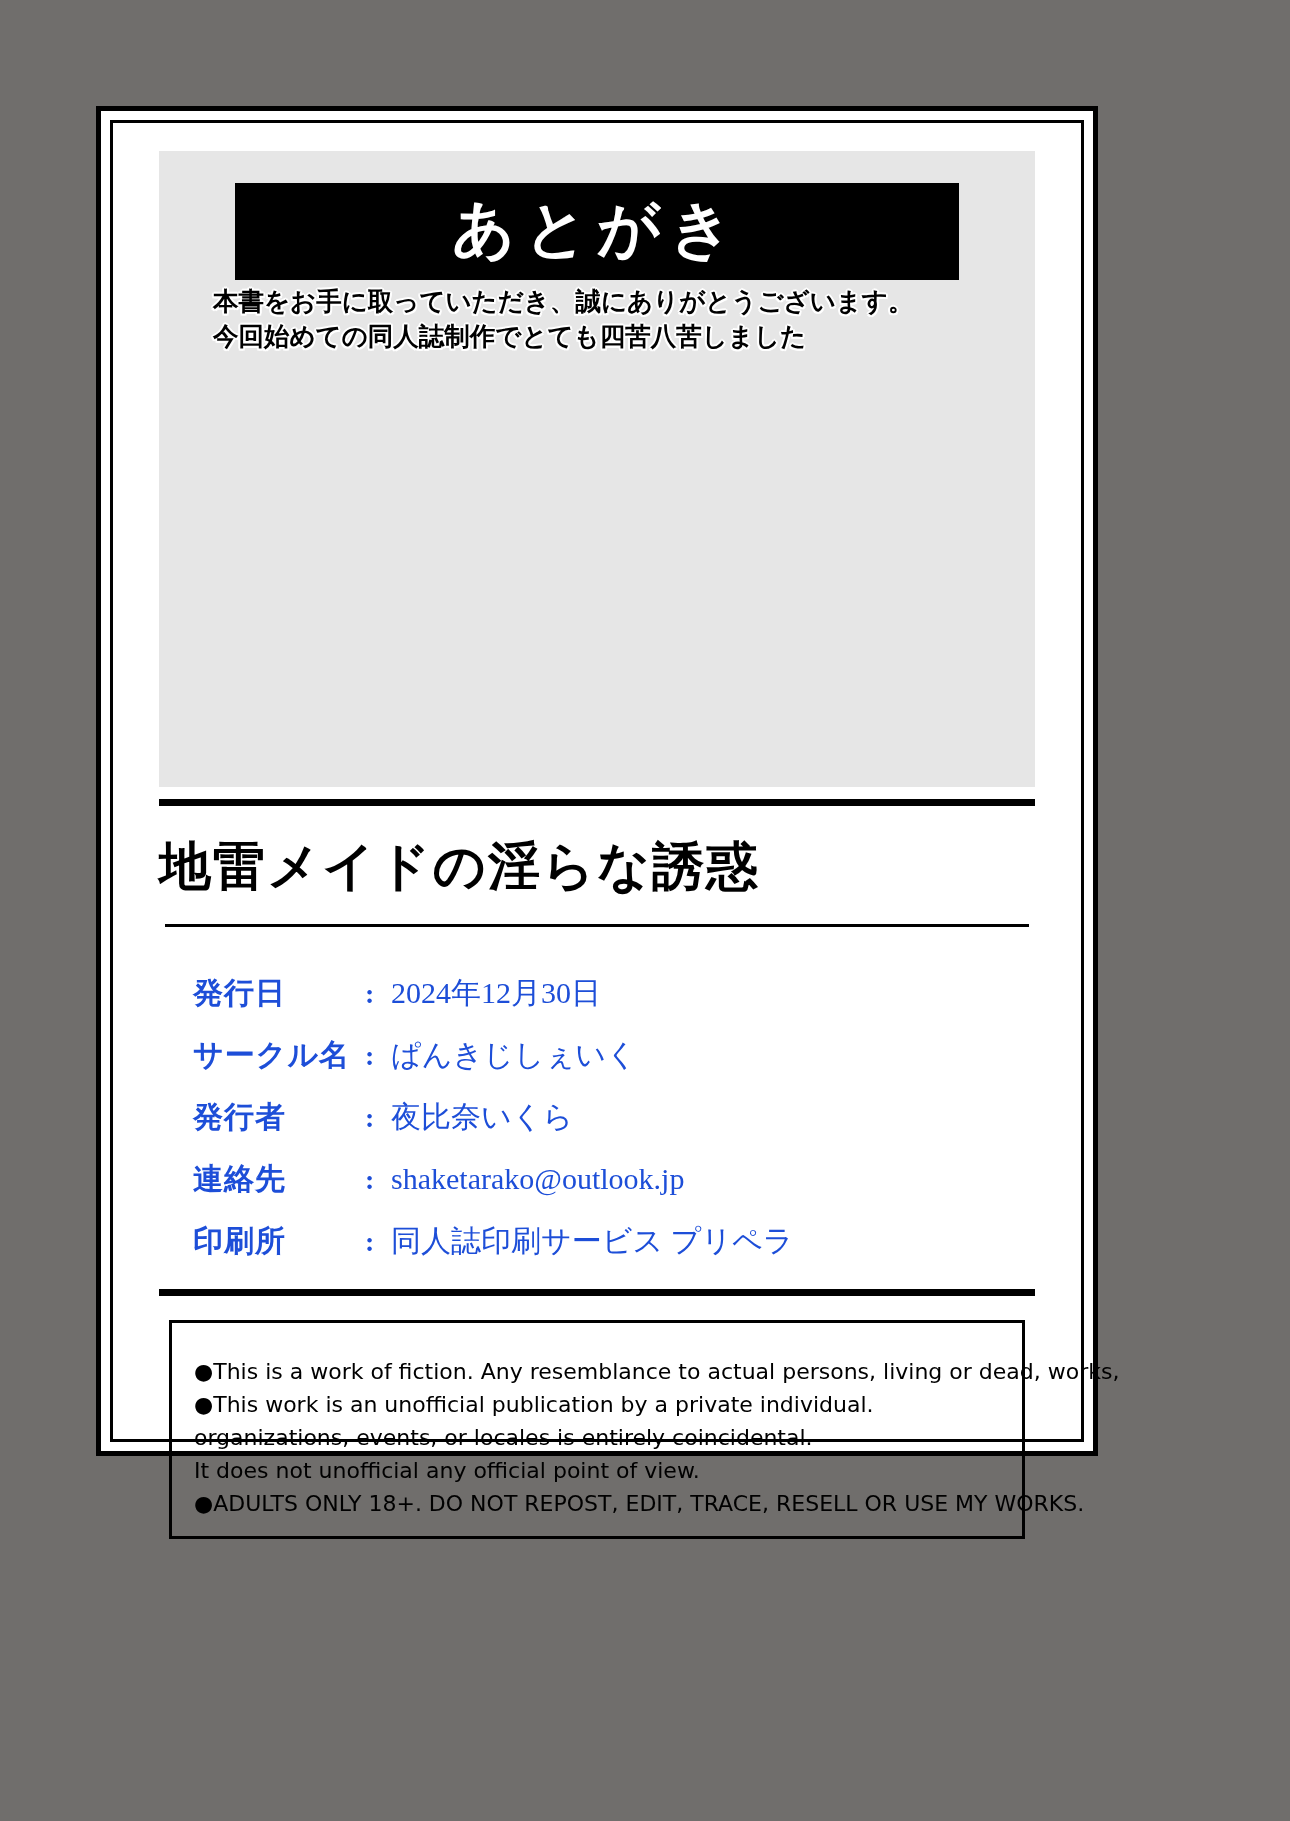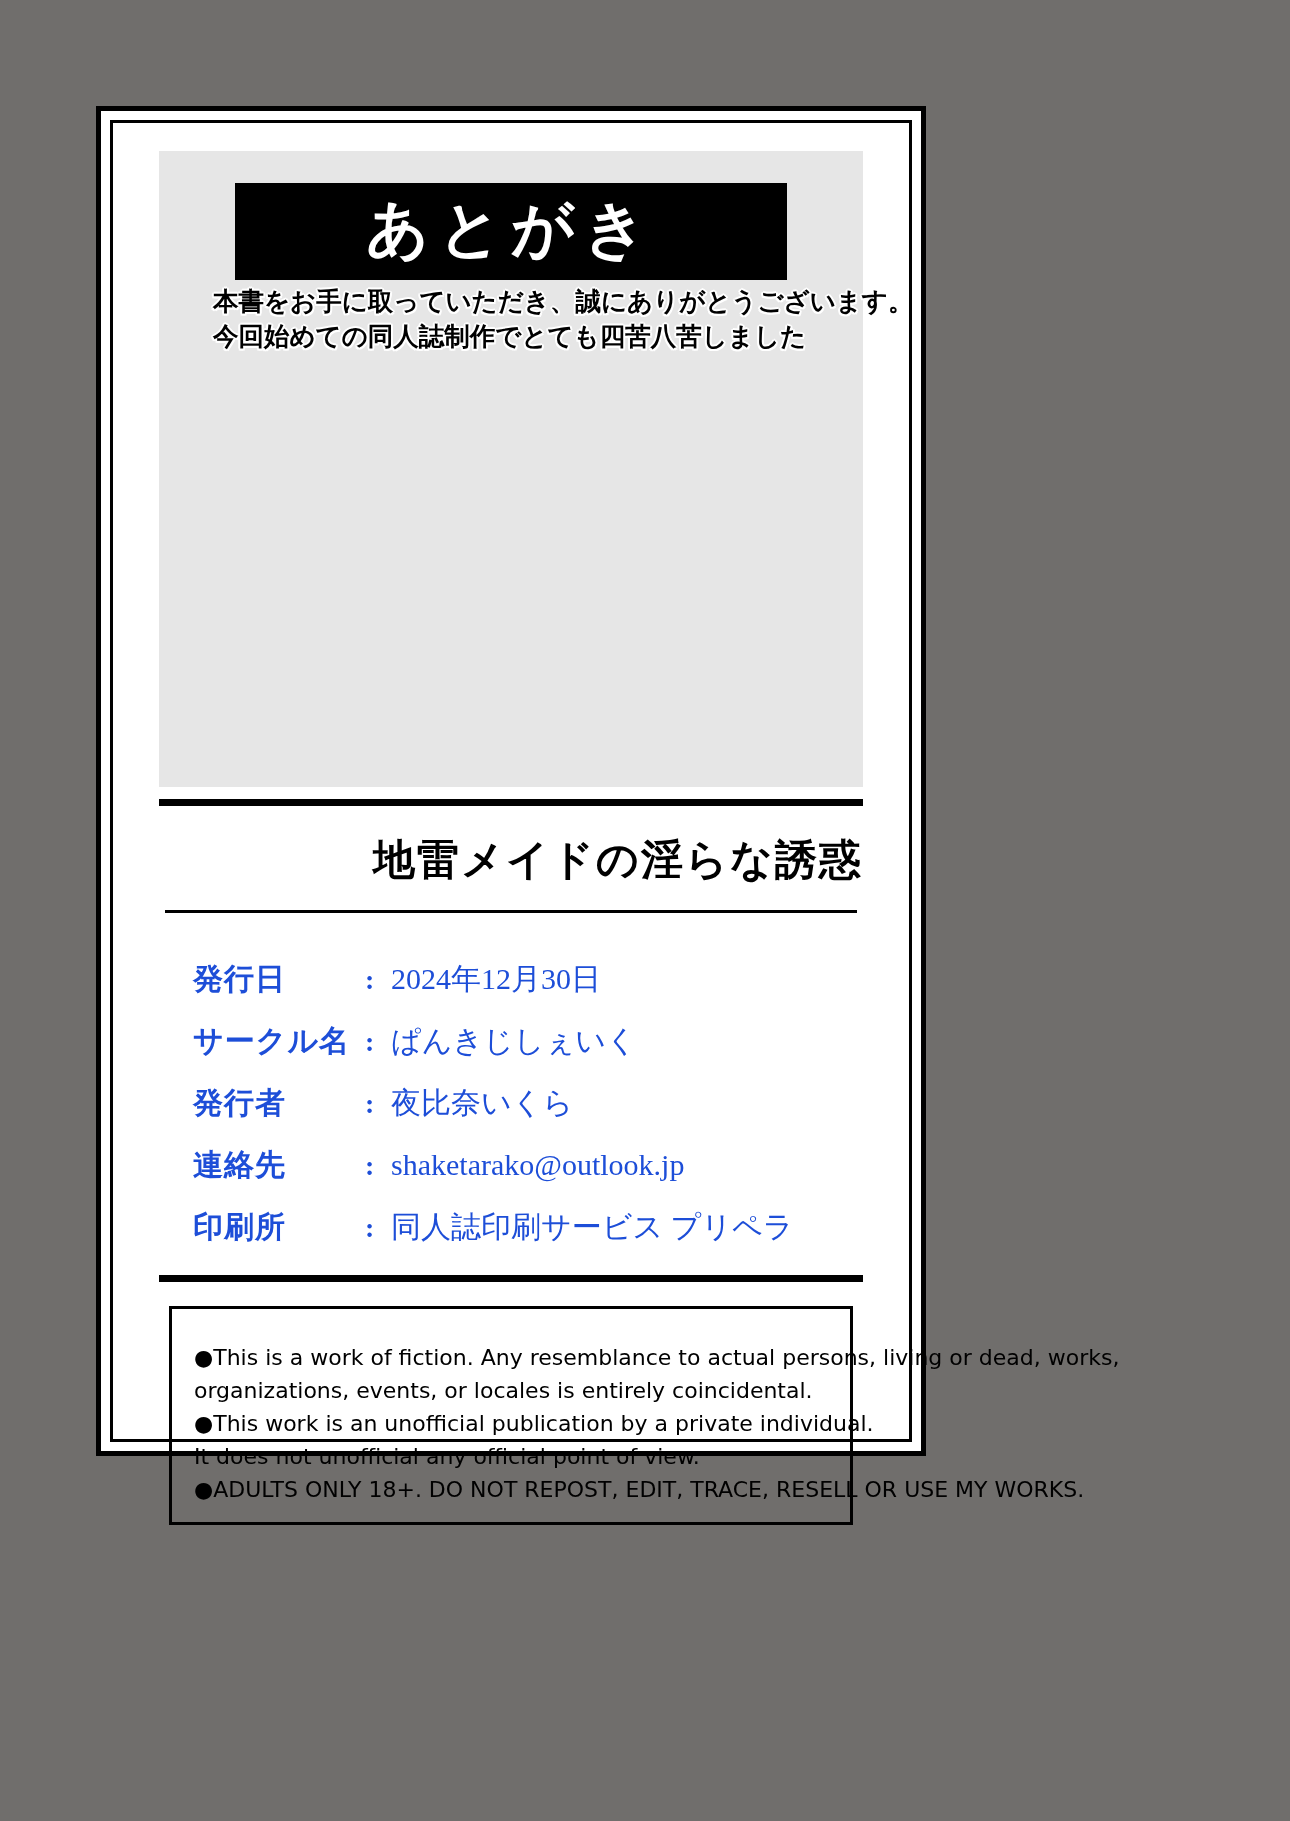--- a/index.html
+++ b/index.html
@@ -10,21 +10,21 @@
     width: 1290px;
     height: 1821px;
     background: #706e6c;
     font-family: "Liberation Sans", sans-serif;
     overflow: hidden;
   }
   .page {
     position: absolute;
     left: 96px;
     top: 106px;
-    width: 830px;
+    width: 1002px;
     height: 1350px;
     background: #ffffff;
     box-sizing: border-box;
     border: 5px solid #000;
     padding: 9px;
   }
   .page-inner {
     width: 100%;
     height: 100%;
     border: 3px solid #000;
@@ -77,24 +77,24 @@
     border-top: 3px solid #000;
     margin: 22px 6px 0 6px;
   }
   .rule-thick2 {
     border-top: 7px solid #000;
     margin: 26px 0 0 0;
   }
 
   
   .work-title {
-    text-align: right;
-    font-family: "DejaVu Sans", sans-serif;
-    font-weight: bold;
-    font-size: 42px;
+    text-align: left;
+    font-family: "DejaVu Sans", sans-serif;
+    font-weight: bold;
+    font-size: 52px;
     letter-spacing: 2px;
     color: #000;
     margin-top: 26px;
   }
 
   
   .colophon {
     margin-top: 26px;
     padding-left: 34px;
   }
@@ -192,21 +192,21 @@
         <span class="colo-sep">:</span>
         <span class="colo-value">同人誌印刷サービス プリペラ</span>
       </div>
     </div>
 
     <div class="rule-thick2"></div>
 
     <div class="disclaimer">
       <div class="disc-en">
         <div>●This is a work of fiction. Any resemblance to actual persons, living or dead, works,</div>
+        <div>●This work is an unofficial publication by a private individual.</div>
         <div>organizations, events, or locales is entirely coincidental.</div>
-        <div>●This work is an unofficial publication by a private individual.</div>
         <div>It does not unofficial any official point of view.</div>
         <div>●ADULTS ONLY 18+. DO NOT REPOST, EDIT, TRACE, RESELL OR USE MY WORKS.</div>
       </div>
     </div>
 
   </div>
 </div>
 
 </body></html>

